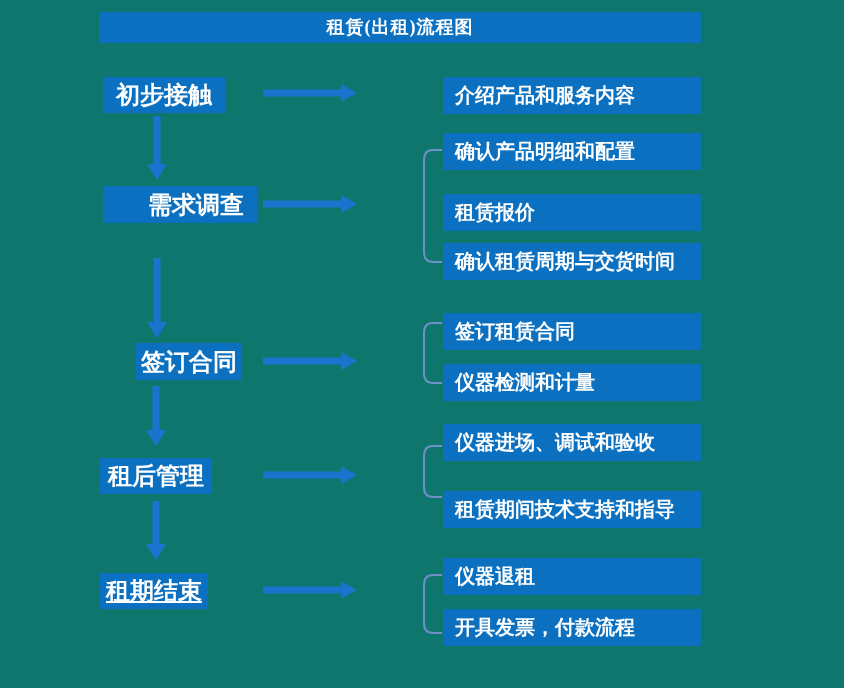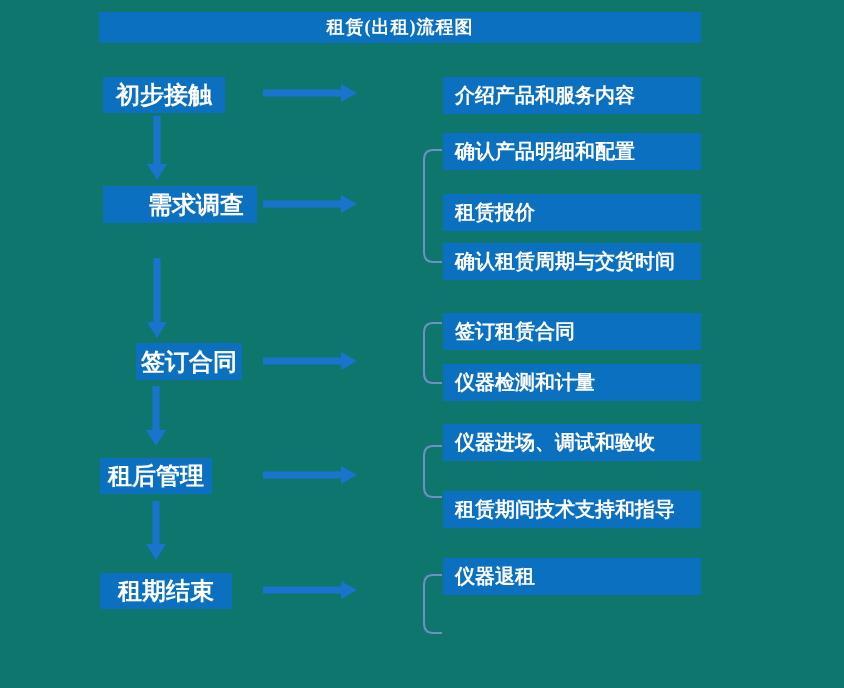--- a/index.html
+++ b/index.html
@@ -60,21 +60,21 @@
 <body>
 
 <div class="canvas">
 
   <div class="title-bar" style="left:99px;top:12px;width:602px;height:31px;">租赁(出租)流程图</div>
 
   <div class="step-box" style="left:103px;top:77px;width:122px;height:36px;">初步接触</div>
   <div class="step-box" style="left:103px;top:186px;width:122px;height:37px;padding-left:32px;">需求调查</div>
   <div class="step-box" style="left:106px;top:343px;width:106px;height:37px;margin-left:30px;">签订合同</div>
   <div class="step-box" style="left:100px;top:458px;width:112px;height:36px;">租后管理</div>
-  <div class="step-box" style="left:100px;top:573px;width:132px;height:36px;">租期结束</div>
+  <div class="step-box" style="left:100px;top:573px;width:108px;height:36px;text-decoration:underline;">租期结束</div>
 
   <div class="arrow" style="left:146px;top:116px;">
     <svg width="22" height="64" viewBox="0 0 22 64">
       <rect x="7.5" y="0" width="7" height="49" fill="var(--arrow-blue)"></rect>
       <polygon points="1,48 21,48 11,64" fill="var(--arrow-blue)"></polygon>
     </svg>
   </div>
   <div class="arrow" style="left:146px;top:258px;">
     <svg width="22" height="80" viewBox="0 0 22 80">
       <rect x="7.5" y="0" width="7" height="65" fill="var(--arrow-blue)"></rect>
@@ -152,14 +152,15 @@
   <div class="detail-box" style="top:194px;">租赁报价</div>
   <div class="detail-box" style="top:243px;">确认租赁周期与交货时间</div>
 
   <div class="detail-box" style="top:364px;">仪器检测和计量</div>
   <div class="detail-box" style="top:313px;">签订租赁合同</div>
 
   <div class="detail-box" style="top:424px;">仪器进场、调试和验收</div>
   <div class="detail-box" style="top:491px;font-family:Liberation Serif, serif;">租赁期间技术支持和指导</div>
 
   <div class="detail-box" style="top:558px;">仪器退租</div>
+  <div class="detail-box" style="top:609px;">开具发票，付款流程</div>
 
 </div>
 
 </body></html>

